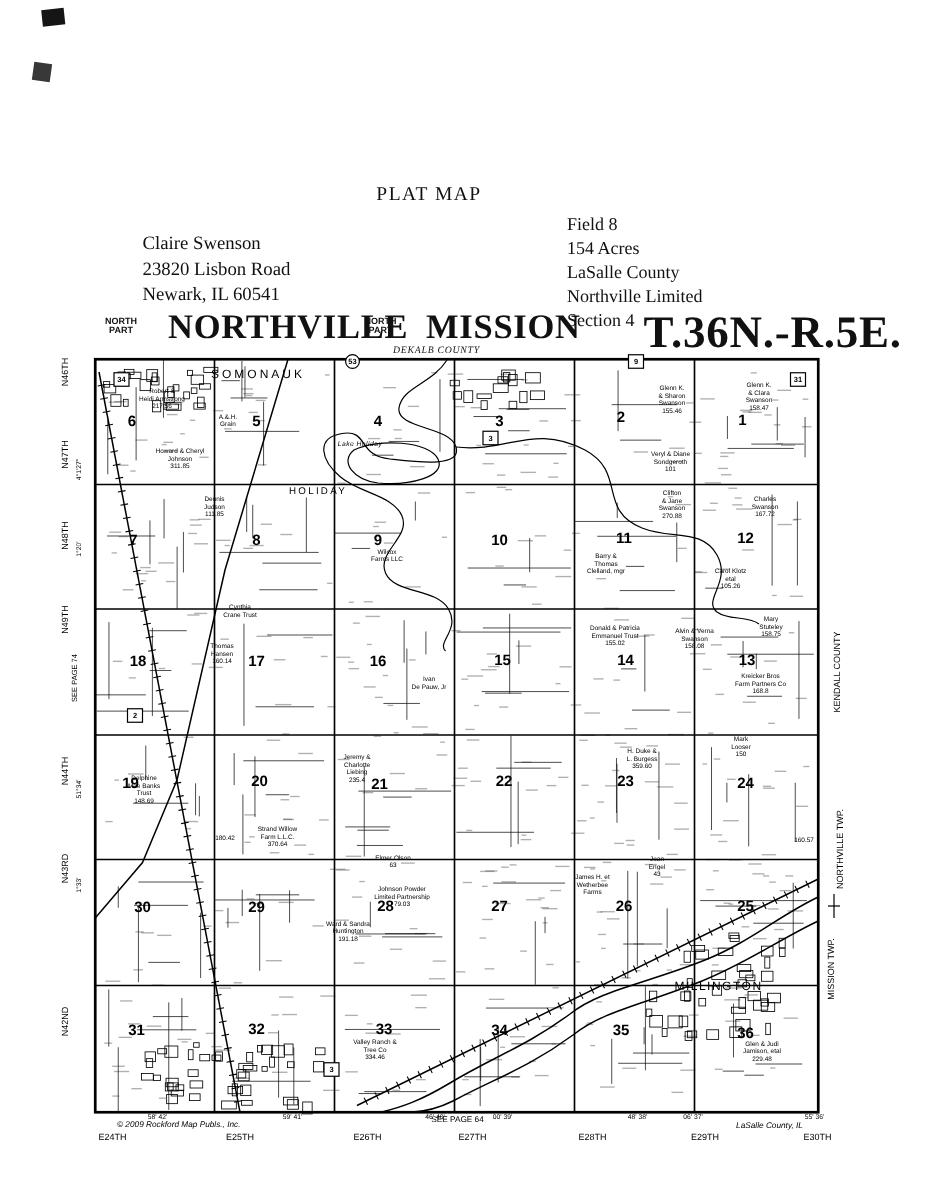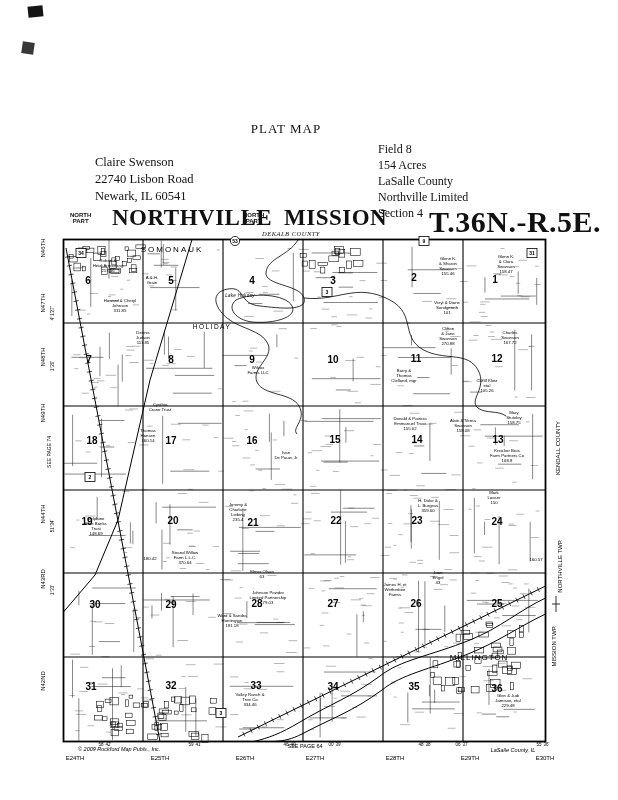--- a/index.html
+++ b/index.html
@@ -27,21 +27,21 @@
 </head>
 <body>
 
 <div class="abs artifact" style="top:6px;left:28px;width:15px;height:11px;transform:rotate(-6deg)"></div>
 <div class="abs artifact" style="top:42px;left:22px;width:12px;height:12px;transform:rotate(8deg);opacity:.85"></div>
 
 <div id="plat-title" class="abs">PLAT MAP</div>
 
 <div id="owner-block" class="abs">
   <div>Claire Swenson</div>
-  <div>22740 Lisbon Road</div>
+  <div>23820 Lisbon Road</div>
   <div>Newark, IL  60541</div>
 </div>
 
 <div id="field-block" class="abs">
   <div>Field 8</div>
   <div>154 Acres</div>
   <div>LaSalle County</div>
   <div>Northville Limited</div>
   <div>Section 4</div>
 </div>

